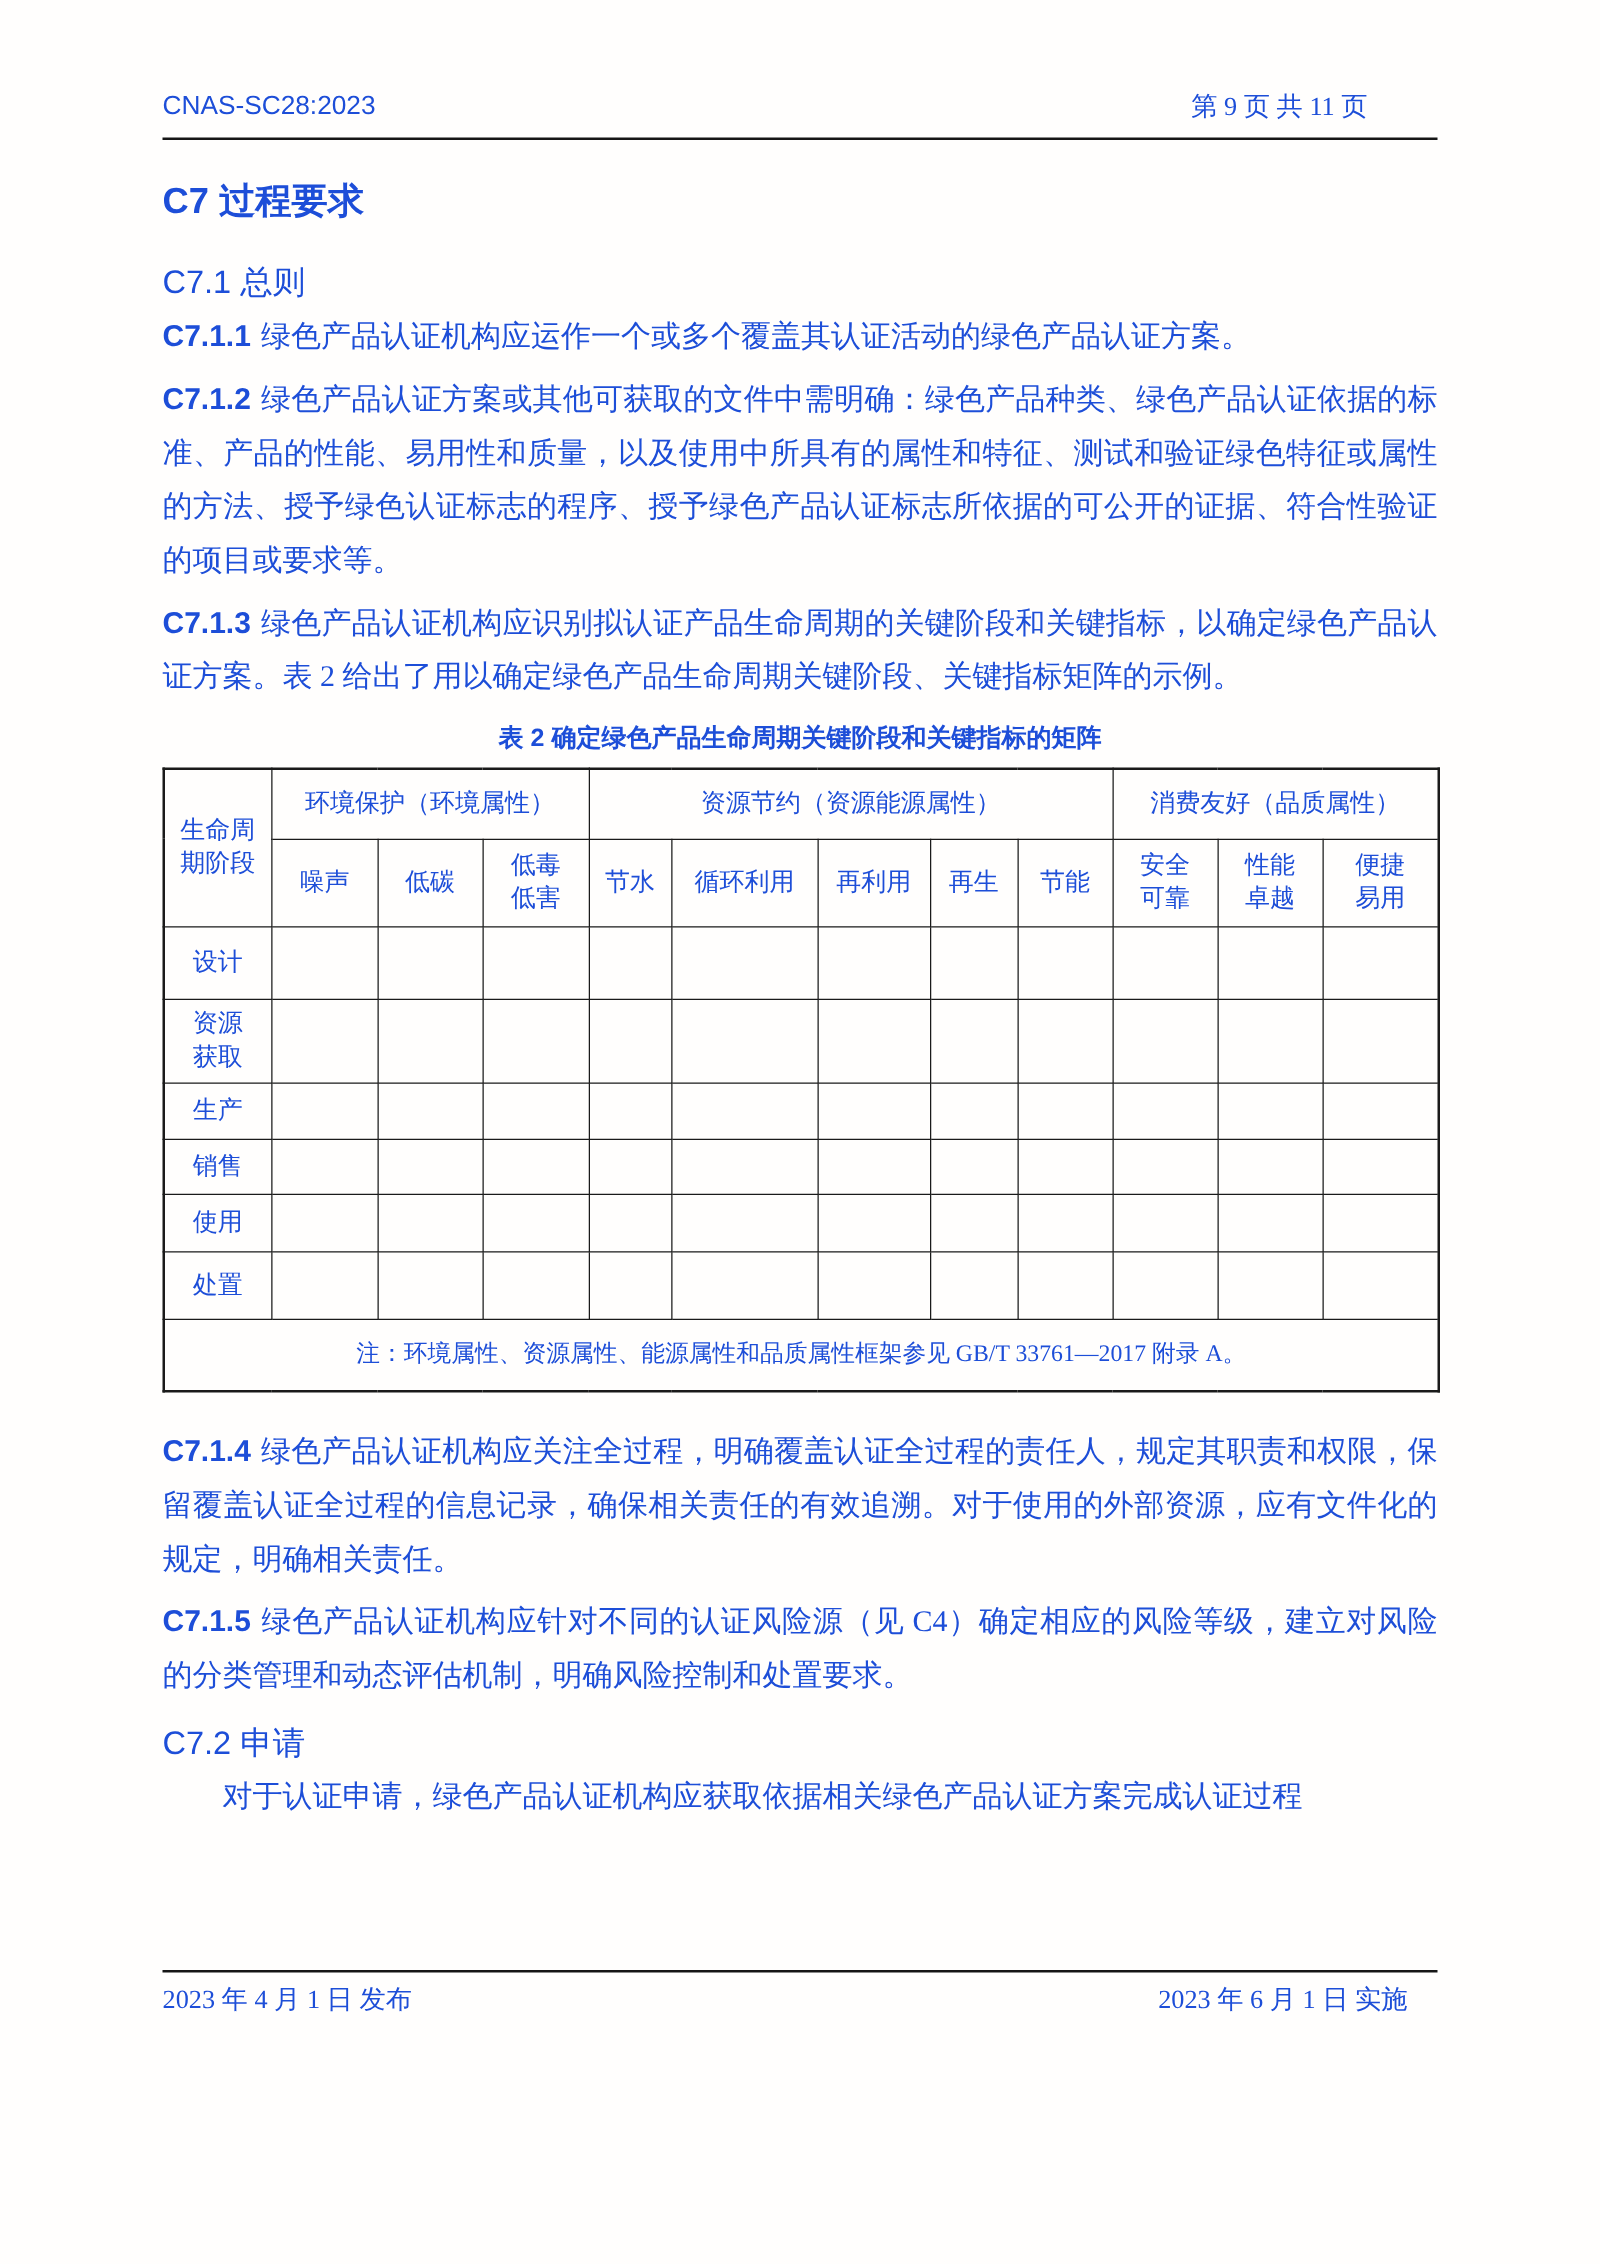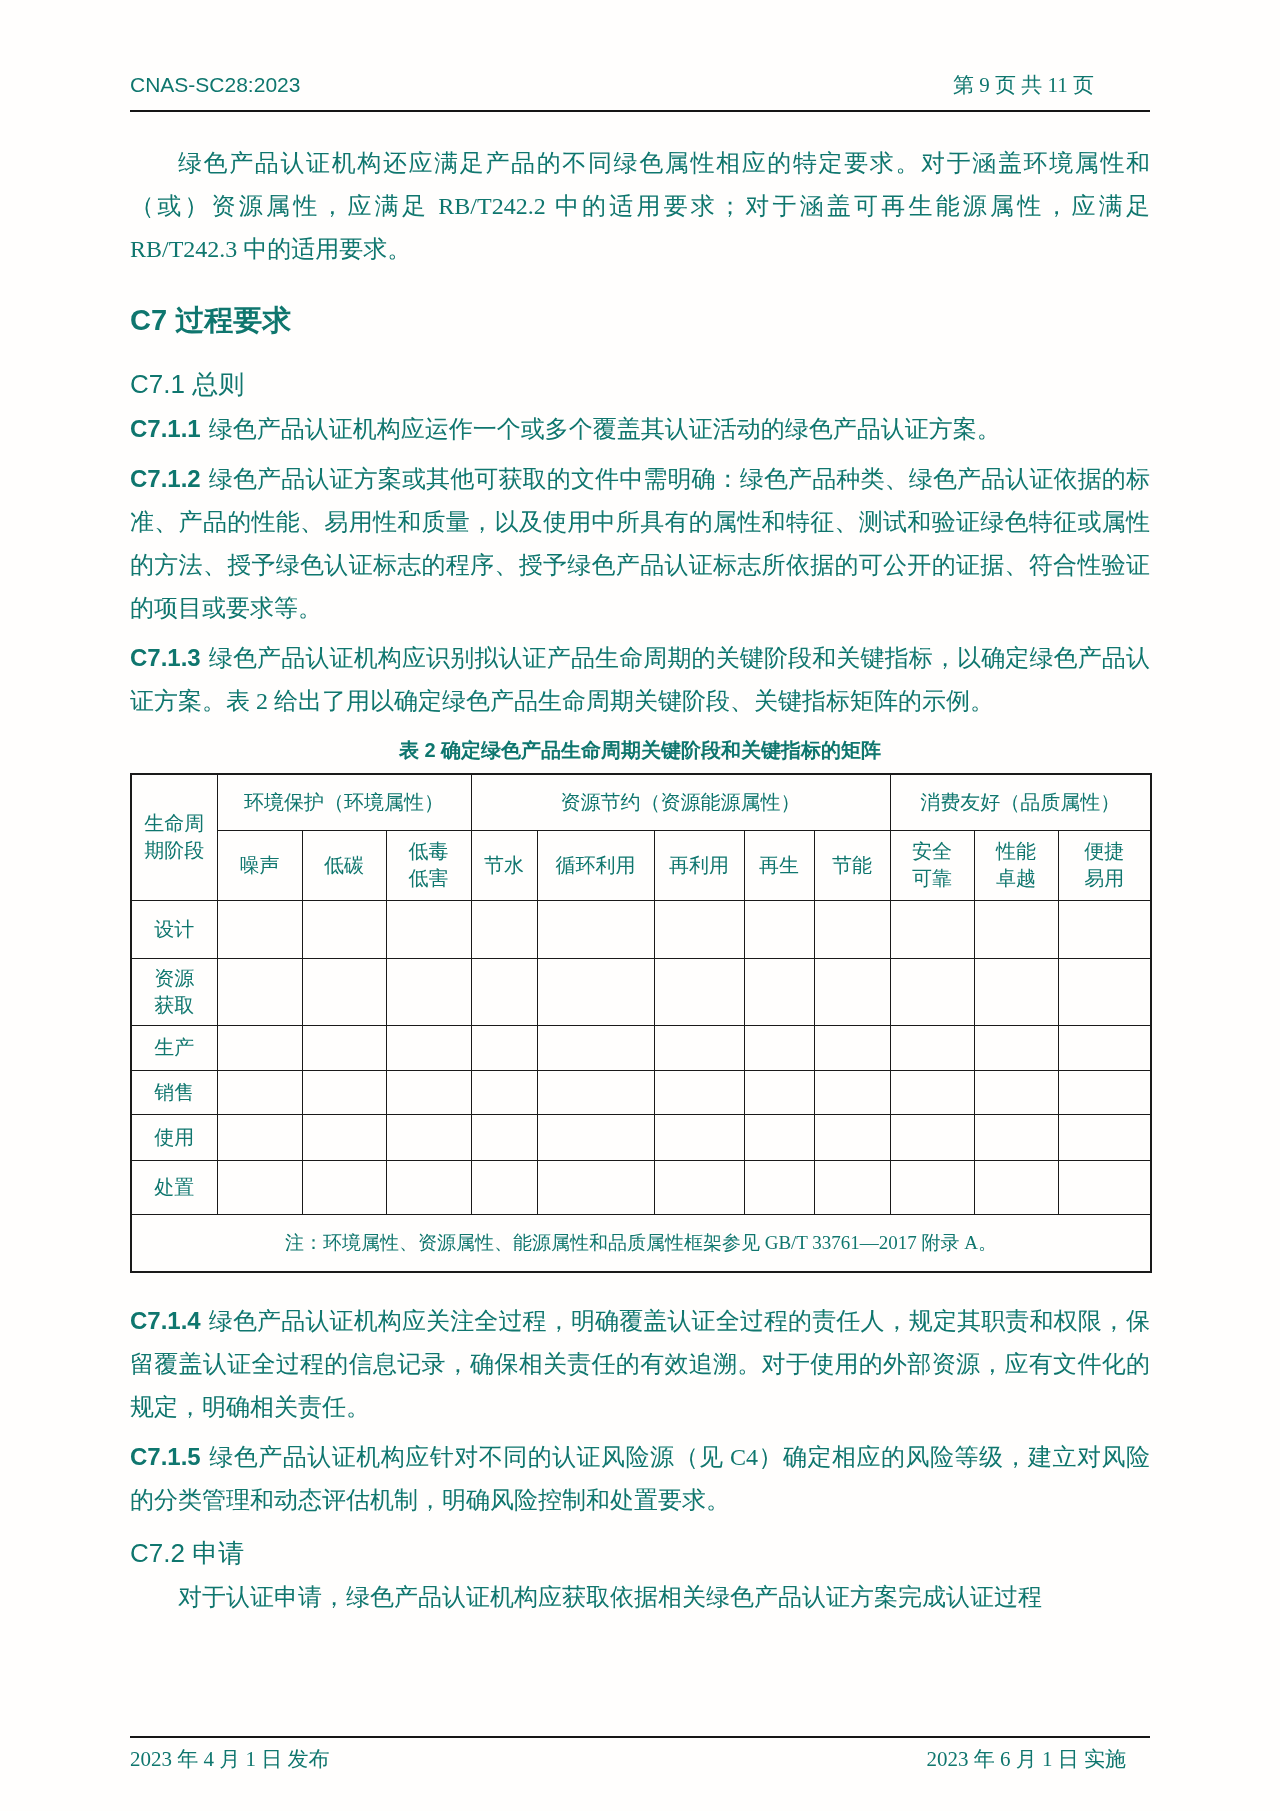--- a/index.html
+++ b/index.html
@@ -1,21 +1,21 @@
 <!DOCTYPE html>
 <html><head>
 <meta charset="utf-8">
 <style>
   html,body { margin:0; padding:0; background:#ffffff; }
   .page {
     position: relative;
     width: 1280px;
     height: 1811px;
     background: #fffefd;
-    color: #0f766e;
+    color: #1d4ed8;
     overflow: hidden;
     font-family: "Liberation Serif", "DejaVu Serif", serif;
   }
   .margin-box { padding: 0 130px; }
 
   
   .page-header {
     display: flex;
     justify-content: space-between;
     align-items: flex-end;
@@ -96,21 +96,21 @@
   tr.r4 { height: 44px; padding-left: 48px; }
   tr.r5 { height: 46px; }
   tr.r6 { height: 54px; }
   tr.row-note { height: 58px; padding-left: 28px; }
   tr.row-note td { font-size: 19px; white-space: normal; }
 
   
   .page-footer {
     position: absolute;
     left: 0; right: 0;
-    top: 1736px;
+    top: 1576px;
   }
   .footer-text {
     display: flex;
     justify-content: space-between;
     font-size: 21px;
     line-height: 30px;
     padding-top: 6px;
   }
   .footer-text .f-right { padding-right: 24px; }
 </style>
@@ -119,21 +119,20 @@
 
 <div class="page">
 
   <div class="margin-box">
     <div class="page-header">
       <span class="doc-code">CNAS-SC28:2023</span>
       <span class="page-info">第 9 页 共 11 页</span>
     </div>
     <hr class="rule">
 
-    <p class="body first indent">绿色产品认证机构还应满足产品的不同绿色属性相应的特定要求。对于涵盖环境属性和（或）资源属性，应满足 RB/T242.2 中的适用要求；对于涵盖可再生能源属性，应满足 RB/T242.3 中的适用要求。</p>
 
     <h1 class="sec">C7 过程要求</h1>
 
     <h2 class="sec">C7.1 总则</h2>
 
     <p class="body"><span class="pnum">C7.1.1</span><span>绿色产品认证机构应运作一个或多个覆盖其认证活动的绿色产品认证方案。</span></p>
 
     <p class="body"><span class="pnum">C7.1.2</span><span>绿色产品认证方案或其他可获取的文件中需明确：绿色产品种类、绿色产品认证依据的标准、产品的性能、易用性和质量，以及使用中所具有的属性和特征、测试和验证绿色特征或属性的方法、授予绿色认证标志的程序、授予绿色产品认证标志所依据的可公开的证据、符合性验证的项目或要求等。</span></p>
 
     <p class="body"><span class="pnum">C7.1.3</span><span>绿色产品认证机构应识别拟认证产品生命周期的关键阶段和关键指标，以确定绿色产品认证方案。表 2 给出了用以确定绿色产品生命周期关键阶段、关键指标矩阵的示例。</span></p>

